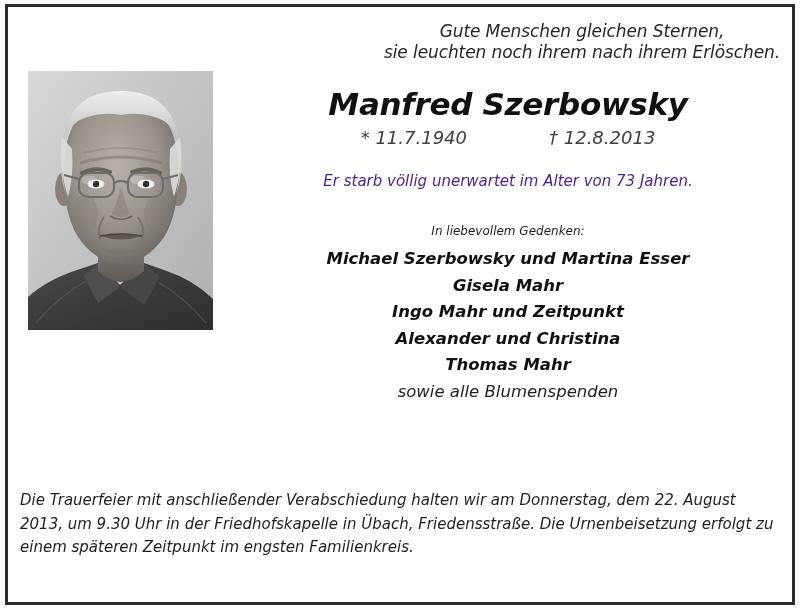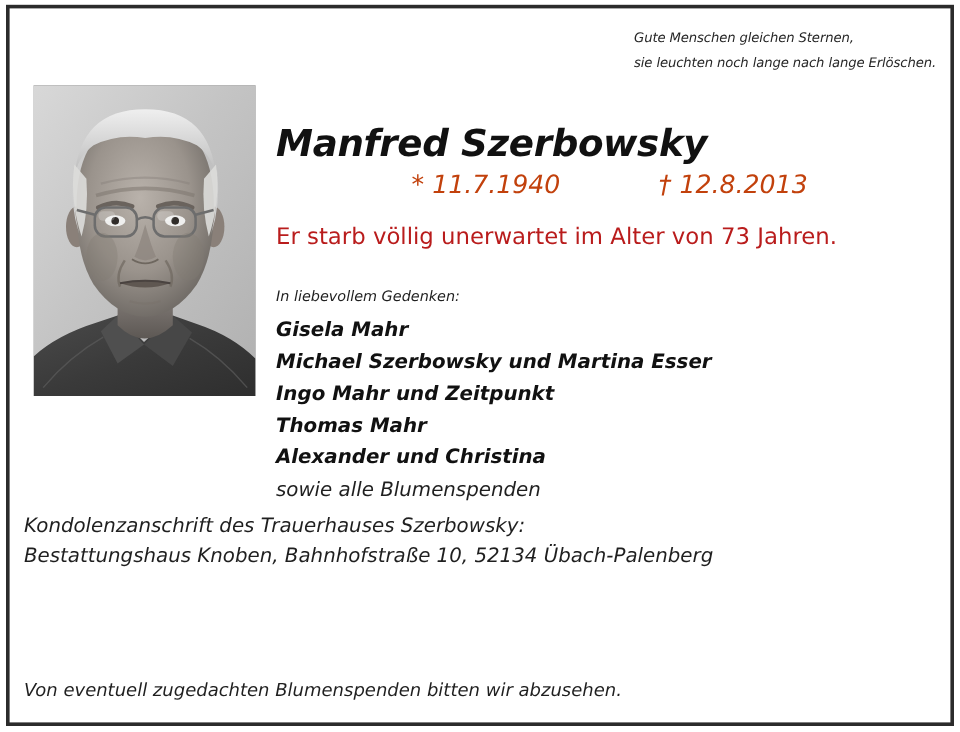--- a/index.html
+++ b/index.html
@@ -43,23 +43,23 @@
     bottom: 8px;
     box-sizing: border-box;
     padding: 0;
   }
 
   
   .epigraph {
     position: absolute;
     right: 12px;
     top: 14px;
-    text-align: left;
-    font-style: italic;
-    font-size: 11px;
+    text-align: center;
+    font-style: italic;
+    font-size: 17px;
     line-height: 21px;
     letter-spacing: -0.1px;
     color: #262626;
   }
   .epigraph div { white-space: nowrap; }
 
   
   .photo {
     position: absolute;
     left: 20px;
@@ -70,51 +70,51 @@
     background: #9a9a9a;
   }
   .photo svg { display: block; width: 185px; height: 259px; }
 
   
   .center-col {
     position: absolute;
     left: 222px;
     top: 78px;
     width: 556px;
-    text-align: left;
-    margin-top: 16px;
+    text-align: center;
   }
 
   .deceased-name {
     font-size: 31px;
     font-weight: bold;
     font-style: italic;
     letter-spacing: -0.3px;
     line-height: 38px;
     color: #111111;
     margin: 0;
   }
 
   .dates {
     margin-top: 4px;
     font-style: italic;
-    font-size: 21px;
+    font-size: 18px;
     line-height: 22px;
-    color: #c2410c;
+    color: #404040;
     display: flex;
     justify-content: center;
     gap: 82px;
   }
   .dates span { white-space: nowrap; }
 
   .death-line {
     margin-top: 20px;
-    font-size: 19px;
+    font-style: italic;
+    font-size: 15px;
     line-height: 24px;
-    color: #b91c1c;
+    color: #4c1d95;
   }
 
   .gedenken-intro {
     margin-top: 26px;
     font-style: italic;
     font-size: 12px;
     line-height: 24px;
     color: #1f1f1f;
   }
 
@@ -174,21 +174,21 @@
 <body>
 
 <div class="notice">
 
   <div class="frame"></div>
 
   <div class="inner">
 
     <div class="epigraph">
       <div>Gute Menschen gleichen Sternen,</div>
-      <div>sie leuchten noch lange nach lange Erlöschen.</div>
+      <div>sie leuchten noch ihrem nach ihrem Erlöschen.</div>
     </div>
 
     <div class="photo">
       <svg viewBox="0 0 185 259" preserveAspectRatio="none">
         <defs>
           <linearGradient id="bgGrad" x1="0" y1="0" x2="1" y2="1">
             <stop offset="0%" stop-color="#d8d8d8"></stop>
             <stop offset="45%" stop-color="#c4c4c4"></stop>
             <stop offset="100%" stop-color="#b0b0b0"></stop>
           </linearGradient>
@@ -282,32 +282,28 @@
       <div class="dates">
         <span>* 11.7.1940</span>
         <span>† 12.8.2013</span>
       </div>
 
       <div class="death-line">Er starb völlig unerwartet im Alter von 73 Jahren.</div>
 
       <div class="gedenken-intro">In liebevollem Gedenken:</div>
 
       <div class="mourners">
+        <div class="mourner">Michael Szerbowsky und Martina Esser</div>
         <div class="mourner">Gisela Mahr</div>
-        <div class="mourner">Michael Szerbowsky und Martina Esser</div>
         <div class="mourner">Ingo Mahr und Zeitpunkt</div>
+        <div class="mourner">Alexander und Christina</div>
         <div class="mourner">Thomas Mahr</div>
-        <div class="mourner">Alexander und Christina</div>
         <div class="mourner plain">sowie alle Blumenspenden</div>
       </div>
 
     </div>
 
-    <div class="condolence">
-      <div>Kondolenzanschrift des Trauerhauses Szerbowsky:</div>
-      <div>Bestattungshaus Knoben, Bahnhofstraße 10, 52134 Übach-Palenberg</div>
-    </div>
-
-
-    <div class="flowers">Von eventuell zugedachten Blumenspenden bitten wir abzusehen.</div>
+
+    <div class="service">Die Trauerfeier mit anschließender Verabschiedung halten wir am Donnerstag, dem 22. August 2013, um 9.30 Uhr in der Friedhofskapelle in Übach, Friedensstraße. Die Urnenbeisetzung erfolgt zu einem späteren Zeitpunkt im engsten Familienkreis.</div>
+
 
   </div>
 </div>
 
 </body></html>

